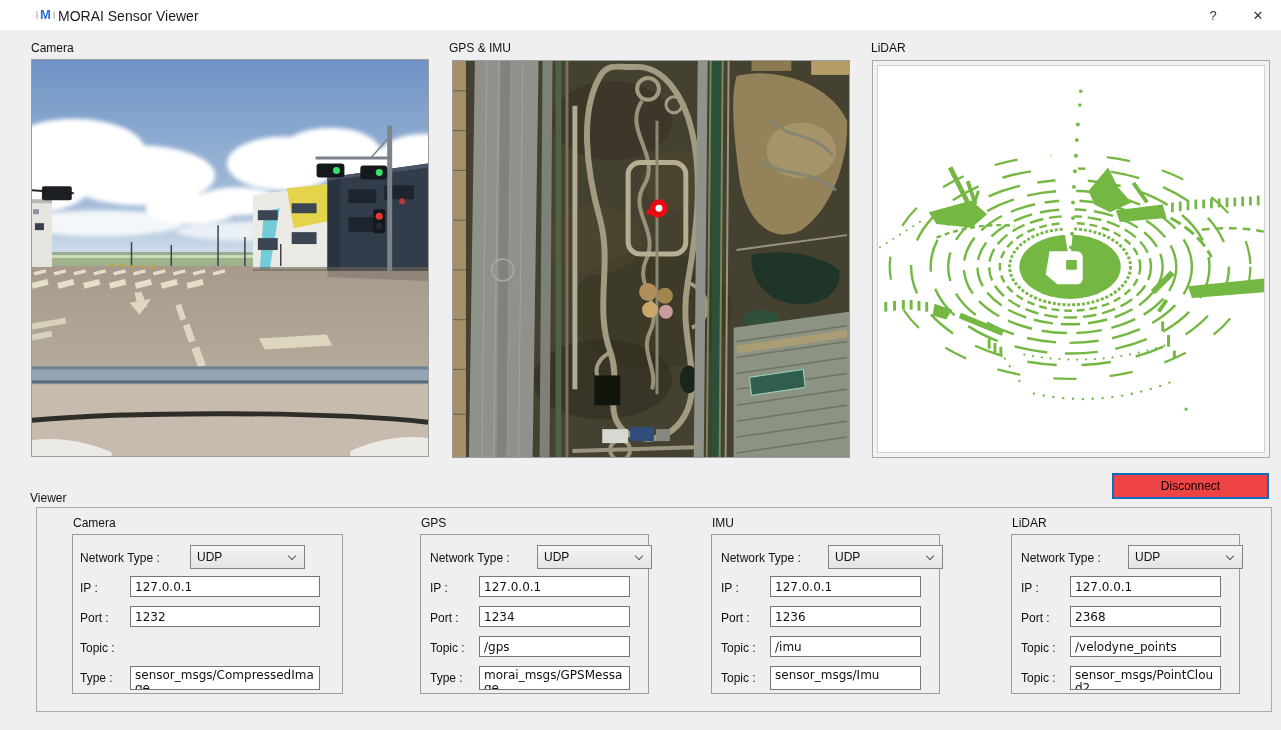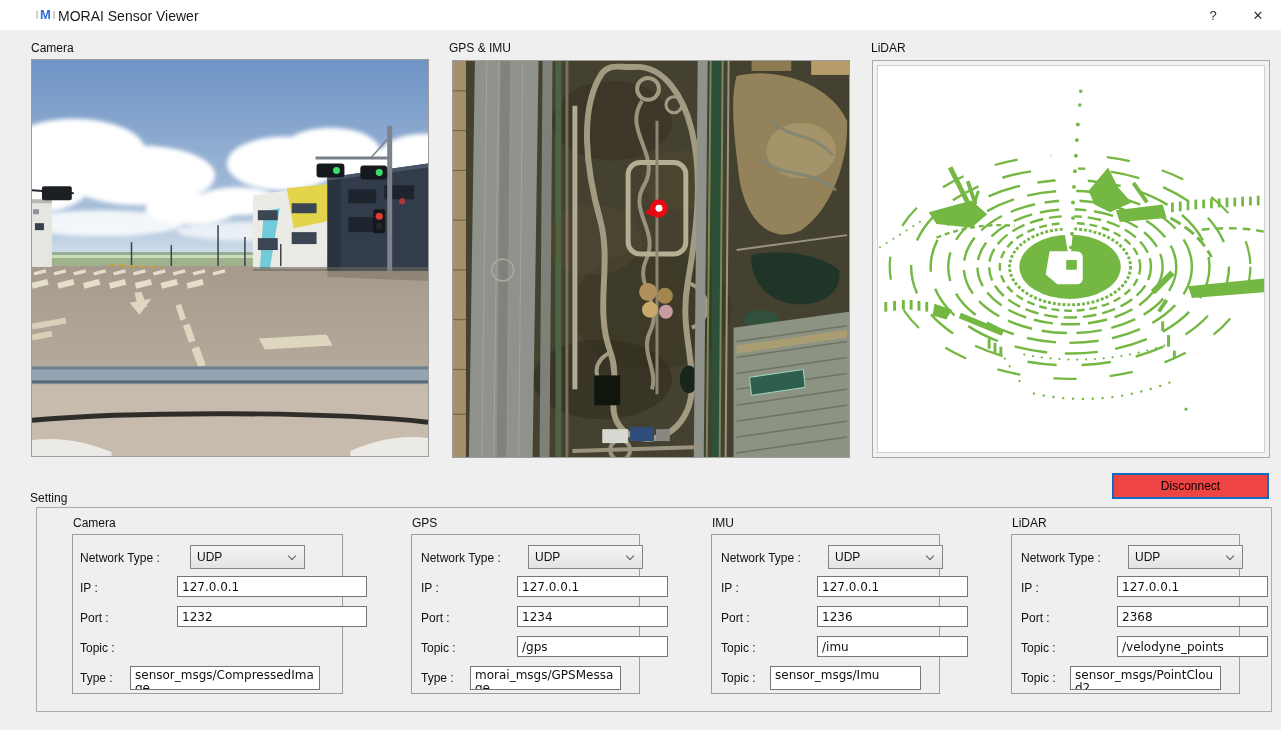--- a/index.html
+++ b/index.html
@@ -33,30 +33,30 @@
     display:flex; align-items:center; justify-content:center; cursor:default; }
 
   
   .setting-box { position:absolute; left:36px; top:507px; width:1236px; height:205px; border:1px solid #acacac; }
   .sgroup { position:absolute; top:516px; height:178px; }
   .sg-title { position:absolute; left:1px; top:0; font-size:12px; color:#111; }
   .sg-box { position:absolute; left:0; top:18px; right:0; bottom:0; border:1px solid #9c9c9c; }
   .row-label { position:absolute; font-size:12px; color:#111; white-space:nowrap; }
   .field { position:absolute; height:21px; border:1px solid #767676; background:#fff;
     font-family:"DejaVu Sans","Liberation Sans",sans-serif; font-size:12px; padding:1px 4px; color:#111; }
-  input.field { outline:none;margin-left:47px; }
+  input.field { outline:none; }
   .field.multi { height:24px; line-height:13px; padding-top:2px; overflow:hidden; word-break:break-all; white-space:normal; }
   .combo { position:absolute; width:115px; height:24px; border:1px solid #848484;
     background:linear-gradient(#f5f5f5,#e3e3e3); padding:4px 6px; cursor:default; }
   .combo .chev { position:absolute; right:9px; top:7px; width:6px; height:6px;
     border-right:1.6px solid #5a5a5a; border-bottom:1.6px solid #5a5a5a; transform:rotate(45deg); }
 
   
   .sgroup.g-camera { left:72px;  width:271px; }
-  .sgroup.g-gps    { left:411px; width:229px; }
+  .sgroup.g-gps    { left:420px; width:229px; }
   .sgroup.g-imu    { left:711px; width:229px; }
   .sgroup.g-lidar  { left:1011px; width:229px; }
   .g-camera .row-label { left:8px; }
   .g-gps .row-label, .g-imu .row-label, .g-lidar .row-label { left:10px; }
   .g-camera .combo { left:118px; top:29px; }
   .g-gps .combo, .g-imu .combo, .g-lidar .combo { left:117px; top:29px; }
   .g-camera .field { left:58px; width:190px; }
   .g-gps .field, .g-imu .field, .g-lidar .field { left:59px; width:151px; }
   .lbl-net { top:35px; } .lbl-ip { top:65px; } .lbl-port { top:95px; } .lbl-topic { top:125px; } .lbl-type { top:155px; }
   .f-ip { top:60px; } .f-port { top:90px; } .f-topic { top:120px; } .f-type { top:150px; }
@@ -388,21 +388,21 @@
           <path d="M150,296 Q224,310 296,286" fill="none" stroke-width="2.2" stroke-dasharray="0.1 9" stroke-linecap="round"></path>
           <path d="M160,336 Q232,352 306,322" fill="none" stroke-width="2.4" stroke-dasharray="0.1 10" stroke-linecap="round"></path>
           <circle cx="316" cy="352" r="1.6" stroke="none"></circle>
         </g>
       </svg>
     </div>
   </div>
 
   <button class="disconnect">Disconnect</button>
 
-  <div class="setting-label">Setting</div>
+  <div class="setting-label">Viewer</div>
   <div class="setting-box"></div>
 
   <div class="sgroup g-camera">
     <div class="sg-title">Camera</div>
     <div class="sg-box"></div>
     <div class="row-label lbl-net">Network Type :</div>
     <div class="combo">
       <span>UDP</span>
       <span class="chev"></span>
     </div>

